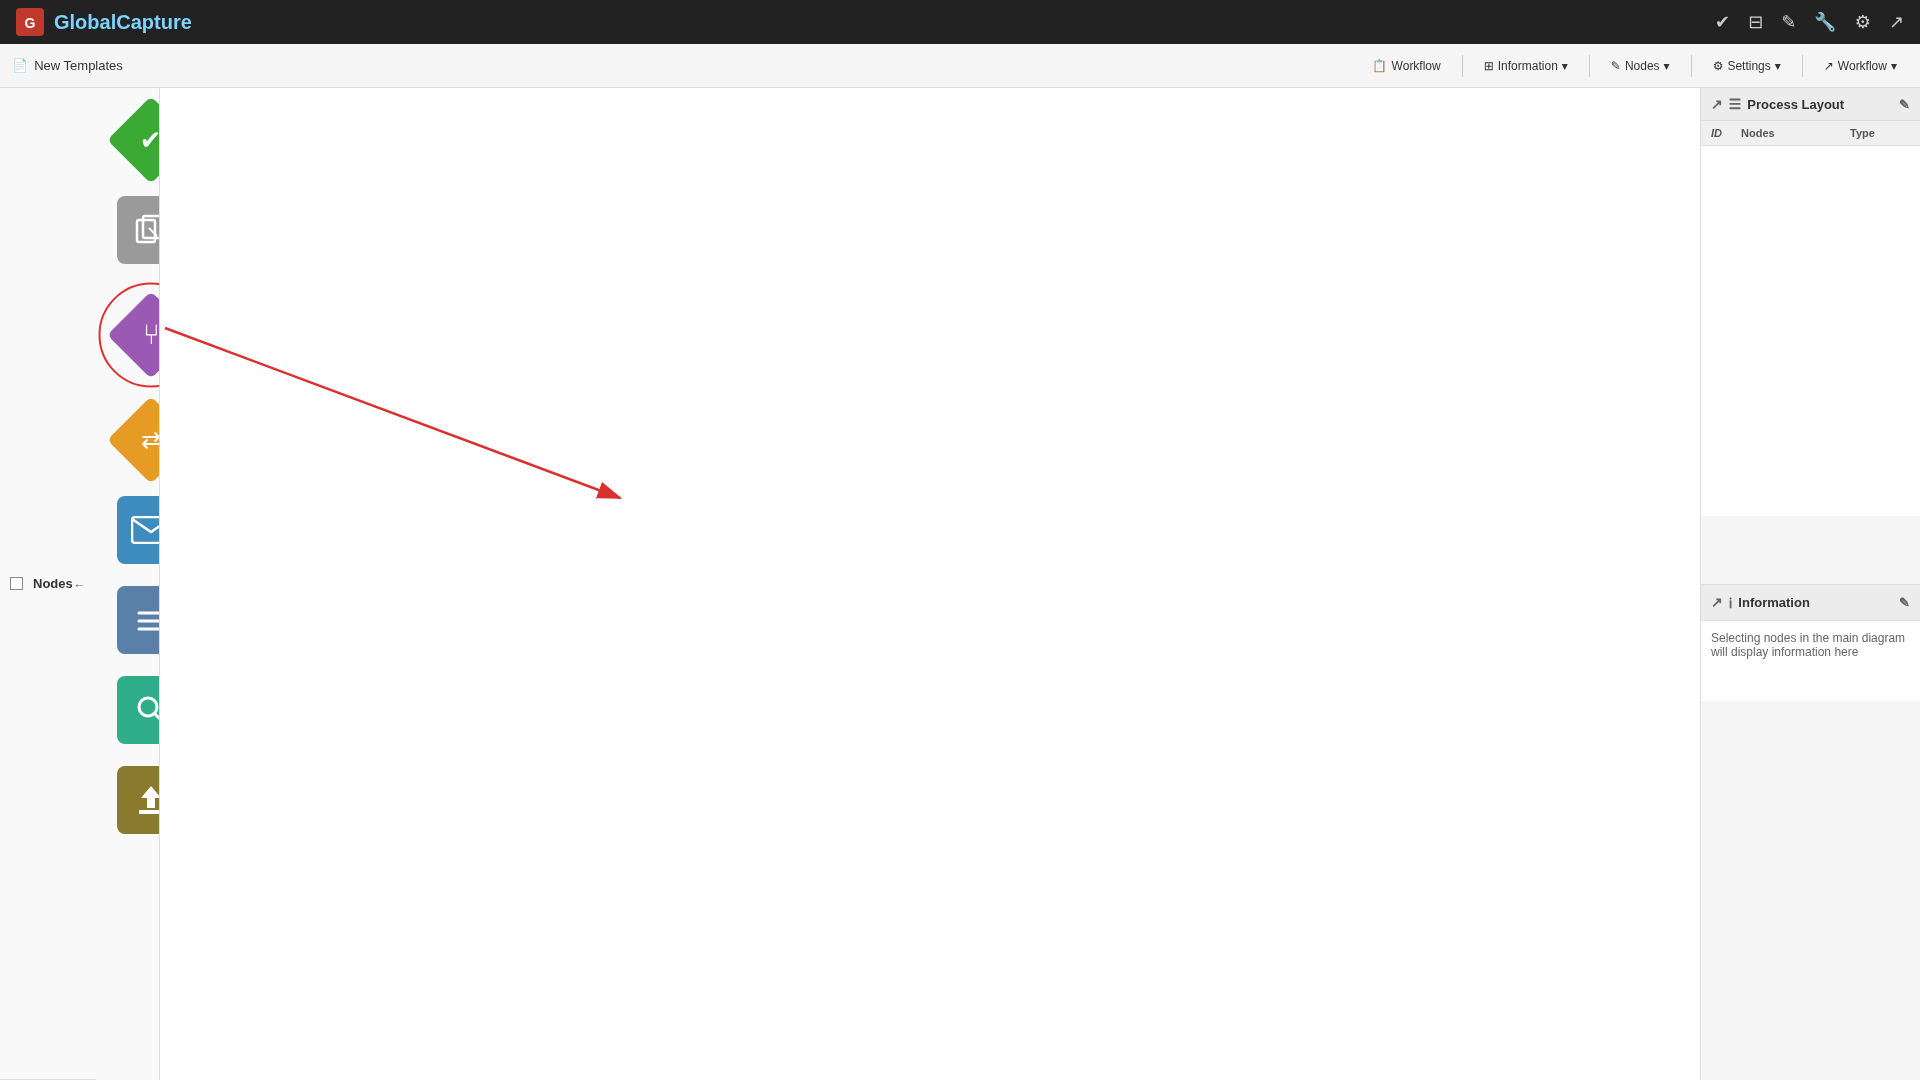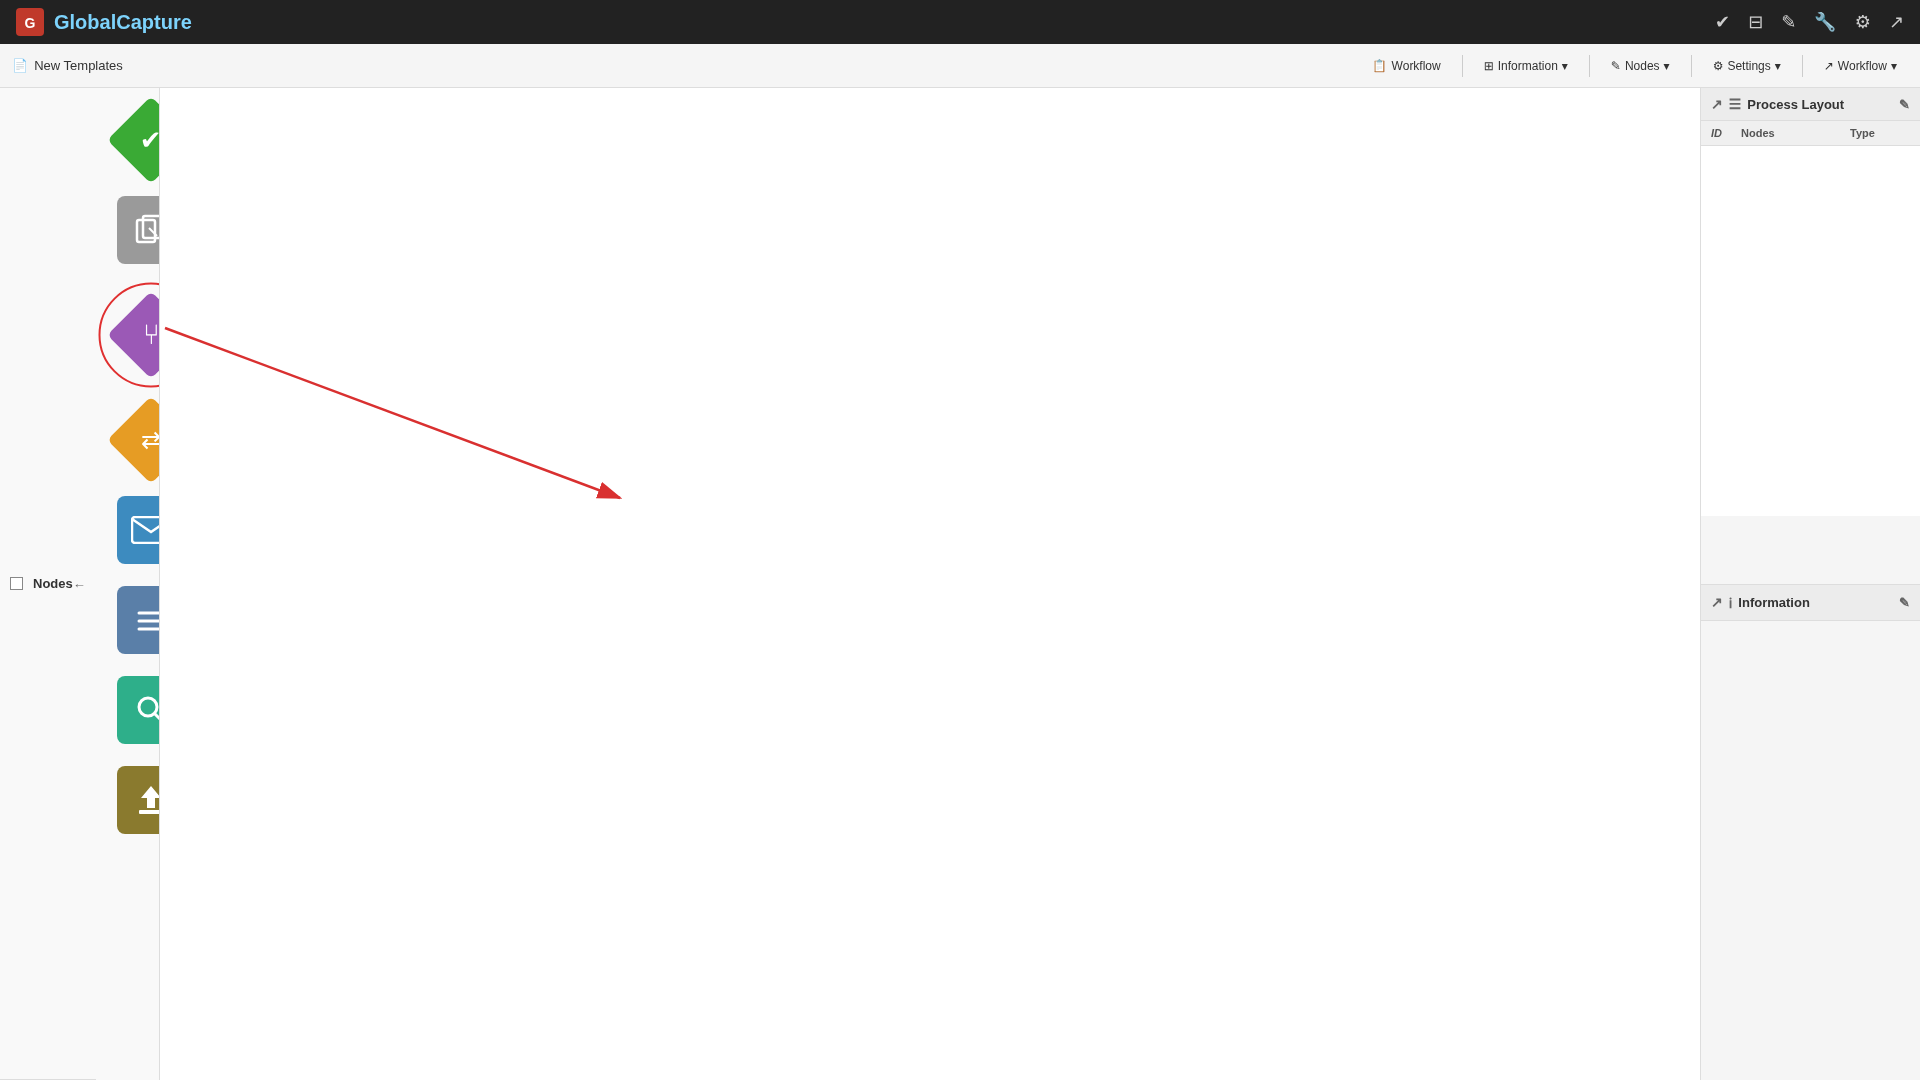--- a/index.html
+++ b/index.html
@@ -382,16 +382,19 @@
 
     <div class="information-section">
       <div class="panel-header">
         <div class="panel-header-left">
           <span class="panel-header-icon">↗</span>
           <span class="panel-header-icon">ℹ</span>
           <span>Information</span>
         </div>
         <span class="panel-edit-icon">✎</span>
       </div>
+      <div class="information-body">
+        <span>Selecting nodes in the main diagram will display information here</span>
+      </div>
     </div>
 
   </div>
 </div>
 
 </body></html>

